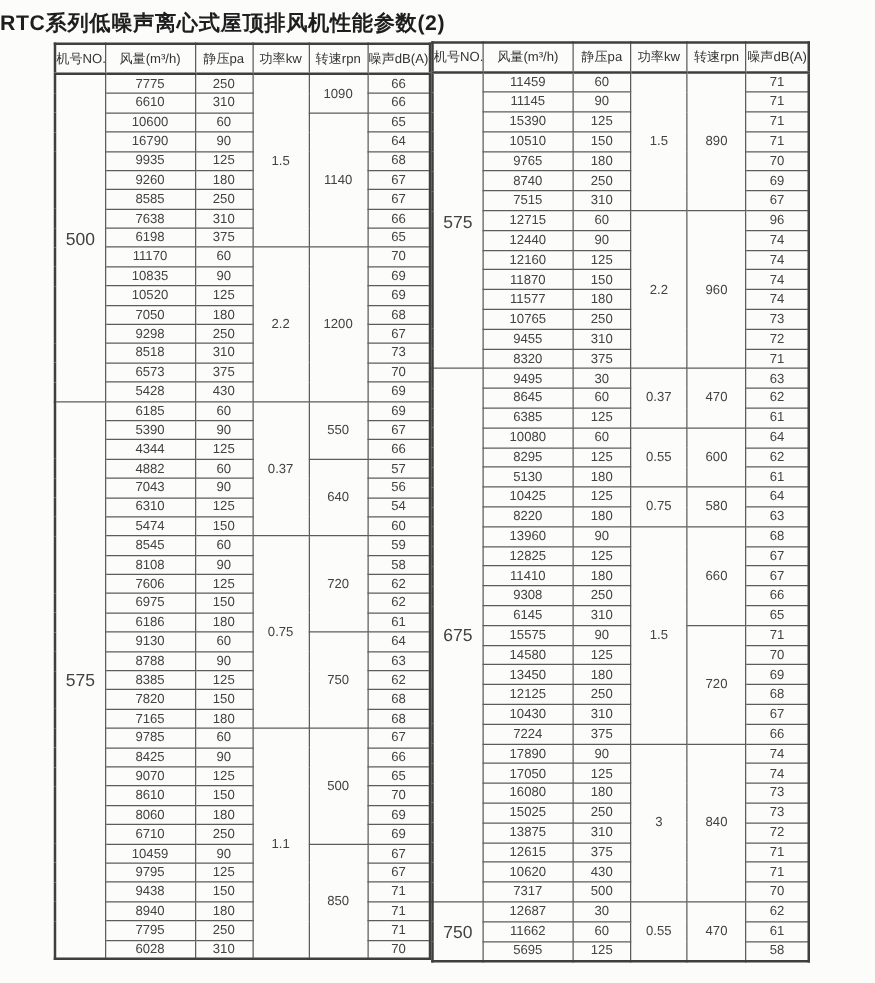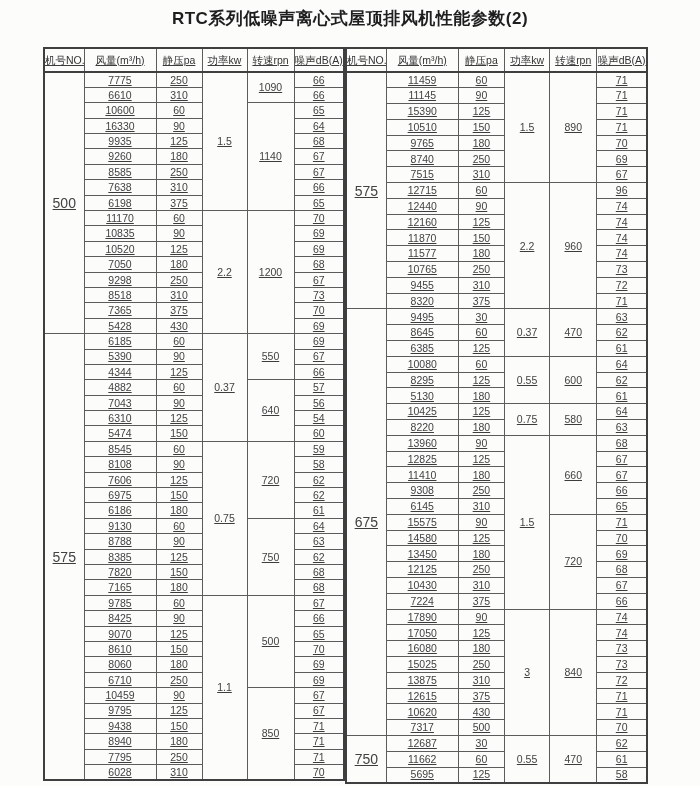--- a/index.html
+++ b/index.html
@@ -6,27 +6,26 @@
   body {
     width:700px; height:786px;
     background:#fcfcfb;
     font-family:"Liberation Sans", sans-serif;
     color:#3d3d3d;
     position:relative;
     overflow:hidden;
   }
   .page-title {
     position:absolute; top:7px; left:0; width:700px;
-    text-align:center;
     font-size:17px; font-weight:bold; color:#1e1e1e;
     letter-spacing:0.5px;
   }
   .tables-wrap {
-    position:absolute; top:47px; left:43px;
-    display:flex; align-items:flex-start;text-decoration:underline;
+    position:absolute; top:33px; left:43px;
+    display:flex; align-items:center;
   }
   table {
     border-collapse:collapse;
     table-layout:fixed;
     border:2px solid #3f3f3f;
   }
   td, th {
     border:1px solid #5c5c5c;
     text-align:center;
     vertical-align:middle;
@@ -91,21 +90,21 @@
           <td>310</td>
           <td>66</td>
         </tr>
         <tr>
           <td>10600</td>
           <td>60</td>
           <td rowspan="7">1140</td>
           <td>65</td>
         </tr>
         <tr>
-          <td>16330</td>
+          <td>16790</td>
           <td>90</td>
           <td>64</td>
         </tr>
         <tr>
           <td>9935</td>
           <td>125</td>
           <td>68</td>
         </tr>
         <tr>
           <td>9260</td>
@@ -153,21 +152,21 @@
           <td>9298</td>
           <td>250</td>
           <td>67</td>
         </tr>
         <tr>
           <td>8518</td>
           <td>310</td>
           <td>73</td>
         </tr>
         <tr>
-          <td>7365</td>
+          <td>6573</td>
           <td>375</td>
           <td>70</td>
         </tr>
         <tr>
           <td>5428</td>
           <td>430</td>
           <td>69</td>
         </tr>
         <tr class="section-start">
           <td rowspan="29" class="machine">575</td>

